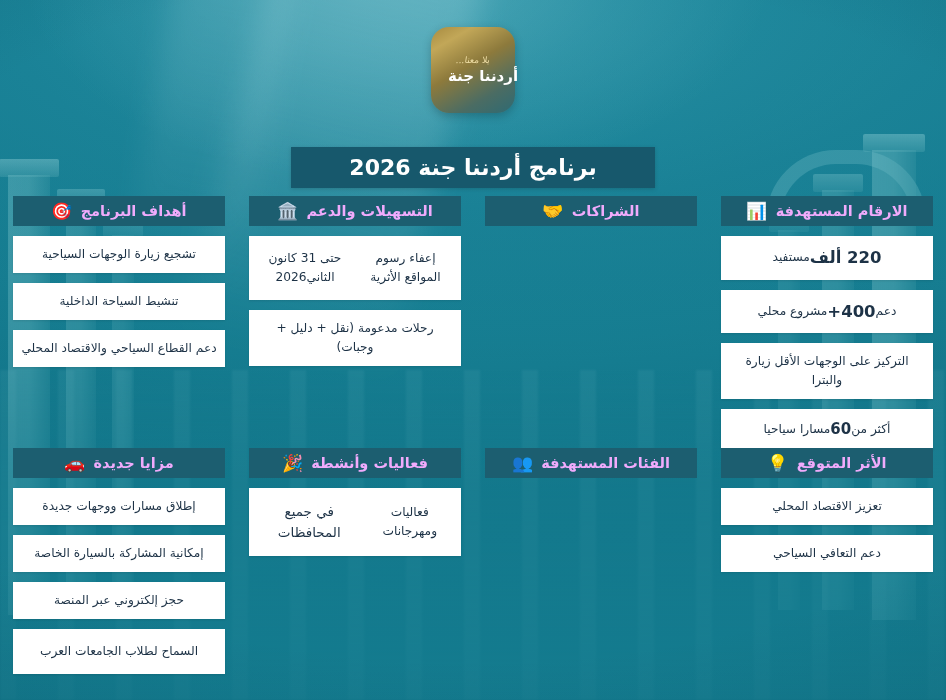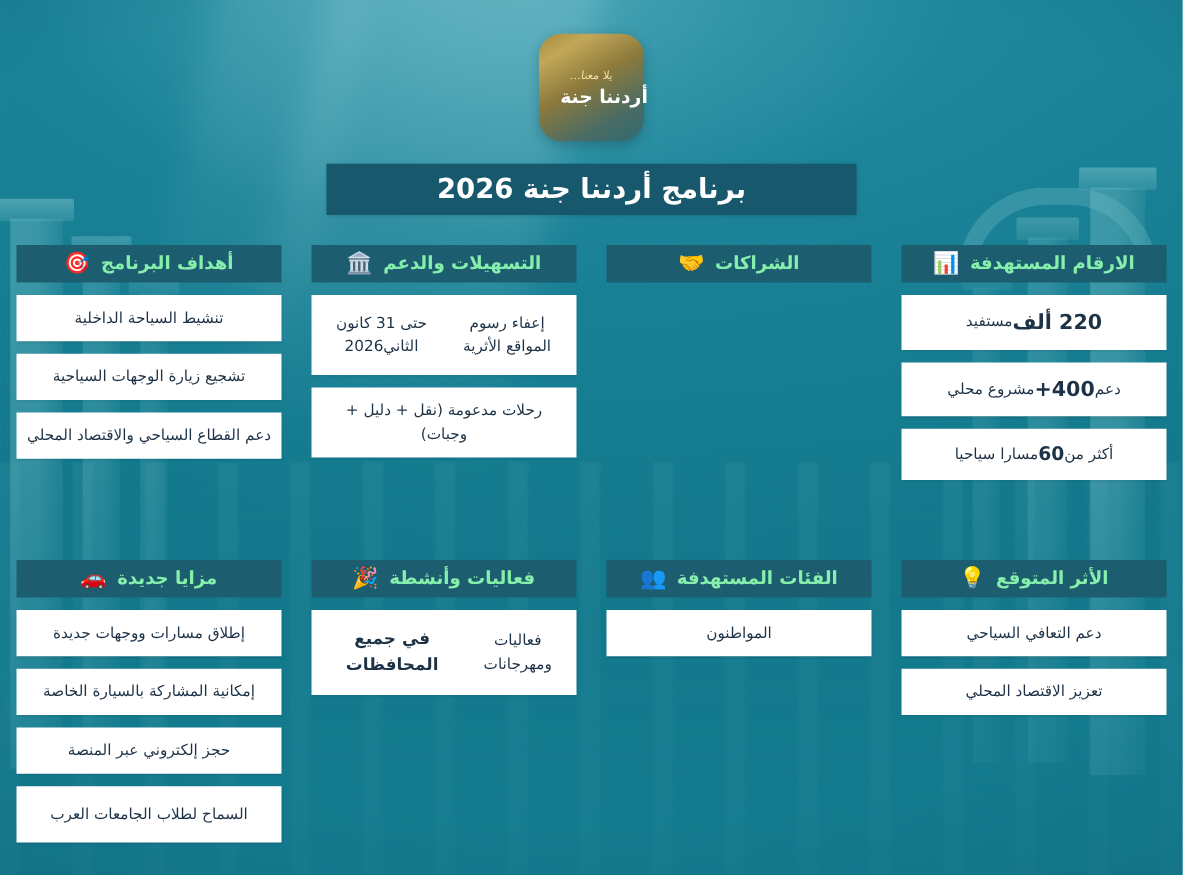--- a/index.html
+++ b/index.html
@@ -103,22 +103,22 @@
     transform: skewX(-8deg);
     white-space: nowrap;
   }
   .logo-main {
     font-size: 15px; font-weight: bold; color: #ffffff;
     white-space: nowrap; line-height: 1.1; margin-left: 20px;
   }
 
   
   .title-bar {
-    position: absolute; left: 50%; top: 131px; transform: translateX(-50%);
-    width: 424px; height: 41px;
+    position: absolute; left: 50%; top: 147px; transform: translateX(-50%);
+    width: 364px; height: 41px;
     background: #17586c;
     display: flex; align-items: center; justify-content: center;
     box-shadow: 0 1px 4px rgba(0,0,0,0.16);
   }
   .title-bar .t {
     color: #ffffff; font-size: 22px; font-weight: bold; letter-spacing: .2px;
   }
 
   
   .grid {
@@ -130,41 +130,41 @@
 
   .card { width: 212px; }
 
   .card-head {
     height: 30px; background: #1c5e70;
     display: flex; flex-direction: row-reverse;
     align-items: center; justify-content: center; gap: 8px;
     padding: 0 8px;
   }
   .card-head .h-title {
-    color: #86efac; font-size: 14.5px; font-weight: bold; white-space: nowrap; text-align: right;
+    color: #f0abfc; font-size: 14.5px; font-weight: bold; white-space: nowrap; text-align: right;
   }
   .card-head .h-icon { font-size: 17px; line-height: 1; display: block; }
 
   .card-items { margin-top: 10px; display: flex; flex-direction: column; gap: 10px; }
 
   .item {
     background: #ffffff;
     color: #1d3246;
     font-size: 12.2px;
     line-height: 1.55;
     text-align: center;
     padding: 9px 8px;
     min-height: 34px;
     display: flex; align-items: center; justify-content: center;
     box-shadow: 0 1px 2px rgba(0,0,0,0.10);
   }
   .item b { font-weight: bold; font-size: 15px; }
   .item .big { font-weight: bold; font-size: 16.5px; }
   .item.two-line { flex-direction: row; gap: 5px; padding: 13px 8px; }
-  .item .ln2-bold { font-weight: bold; font-size: 13.5px; }
+  .item .ln2-bold { font-weight: normal; font-size: 13.5px; }
 </style>
 </head>
 <body>
 
 <div id="poster">
 
   <div class="bg-base"></div>
   <div class="bg-sky-glow"></div>
   <div class="bg-ray"></div>
   <div class="bg-ray r2"></div>
@@ -192,22 +192,22 @@
       <span class="t">برنامج أردننا جنة 2026</span>
     </div>
 
     <div class="grid" id="row1">
         <div class="card">
           <div class="card-head">
             <span class="h-icon">🎯</span>
             <span class="h-title">أهداف البرنامج</span>
           </div>
           <div class="card-items">
+            <div class="item">تشجيع زيارة الوجهات السياحية</div>
             <div class="item">تنشيط السياحة الداخلية</div>
-            <div class="item">تشجيع زيارة الوجهات السياحية</div>
             <div class="item">دعم القطاع السياحي والاقتصاد المحلي</div>
           </div>
         </div>
         <div class="card">
           <div class="card-head">
             <span class="h-icon">🏛️</span>
             <span class="h-title">التسهيلات والدعم</span>
           </div>
           <div class="card-items">
             <div class="item two-line">
@@ -224,20 +224,21 @@
           </div>
         </div>
         <div class="card">
           <div class="card-head">
             <span class="h-icon">📊</span>
             <span class="h-title">الارقام المستهدفة</span>
           </div>
           <div class="card-items">
             <div class="item"><span class="big">220 ألف</span> مستفيد</div>
             <div class="item">دعم <span class="big">400+</span> مشروع محلي</div>
+            <div class="item">التركيز على الوجهات الأقل زيارة والبترا</div>
             <div class="item">أكثر من <b>60</b> مسارا سياحيا</div>
           </div>
         </div>
       </div>
 
     <div class="grid row2" id="row2">
         <div class="card">
           <div class="card-head">
             <span class="h-icon">🚗</span>
             <span class="h-title">مزايا جديدة</span>
@@ -262,29 +263,28 @@
               <span class="ln2-bold">في جميع المحافظات</span>
             </div>
           </div>
         </div>
         <div class="card">
           <div class="card-head">
             <span class="h-icon">👥</span>
             <span class="h-title">الفئات المستهدفة</span>
           </div>
           <div class="card-items">
-            <div class="item">المواطنون</div>
           </div>
         </div>
         <div class="card">
           <div class="card-head">
             <span class="h-icon">💡</span>
             <span class="h-title">الأثر المتوقع</span>
           </div>
           <div class="card-items">
+            <div class="item">تعزيز الاقتصاد المحلي</div>
             <div class="item">دعم التعافي السياحي</div>
-            <div class="item">تعزيز الاقتصاد المحلي</div>
           </div>
         </div>
       </div>
 
   </div>
 </div>
 
 </body></html>

